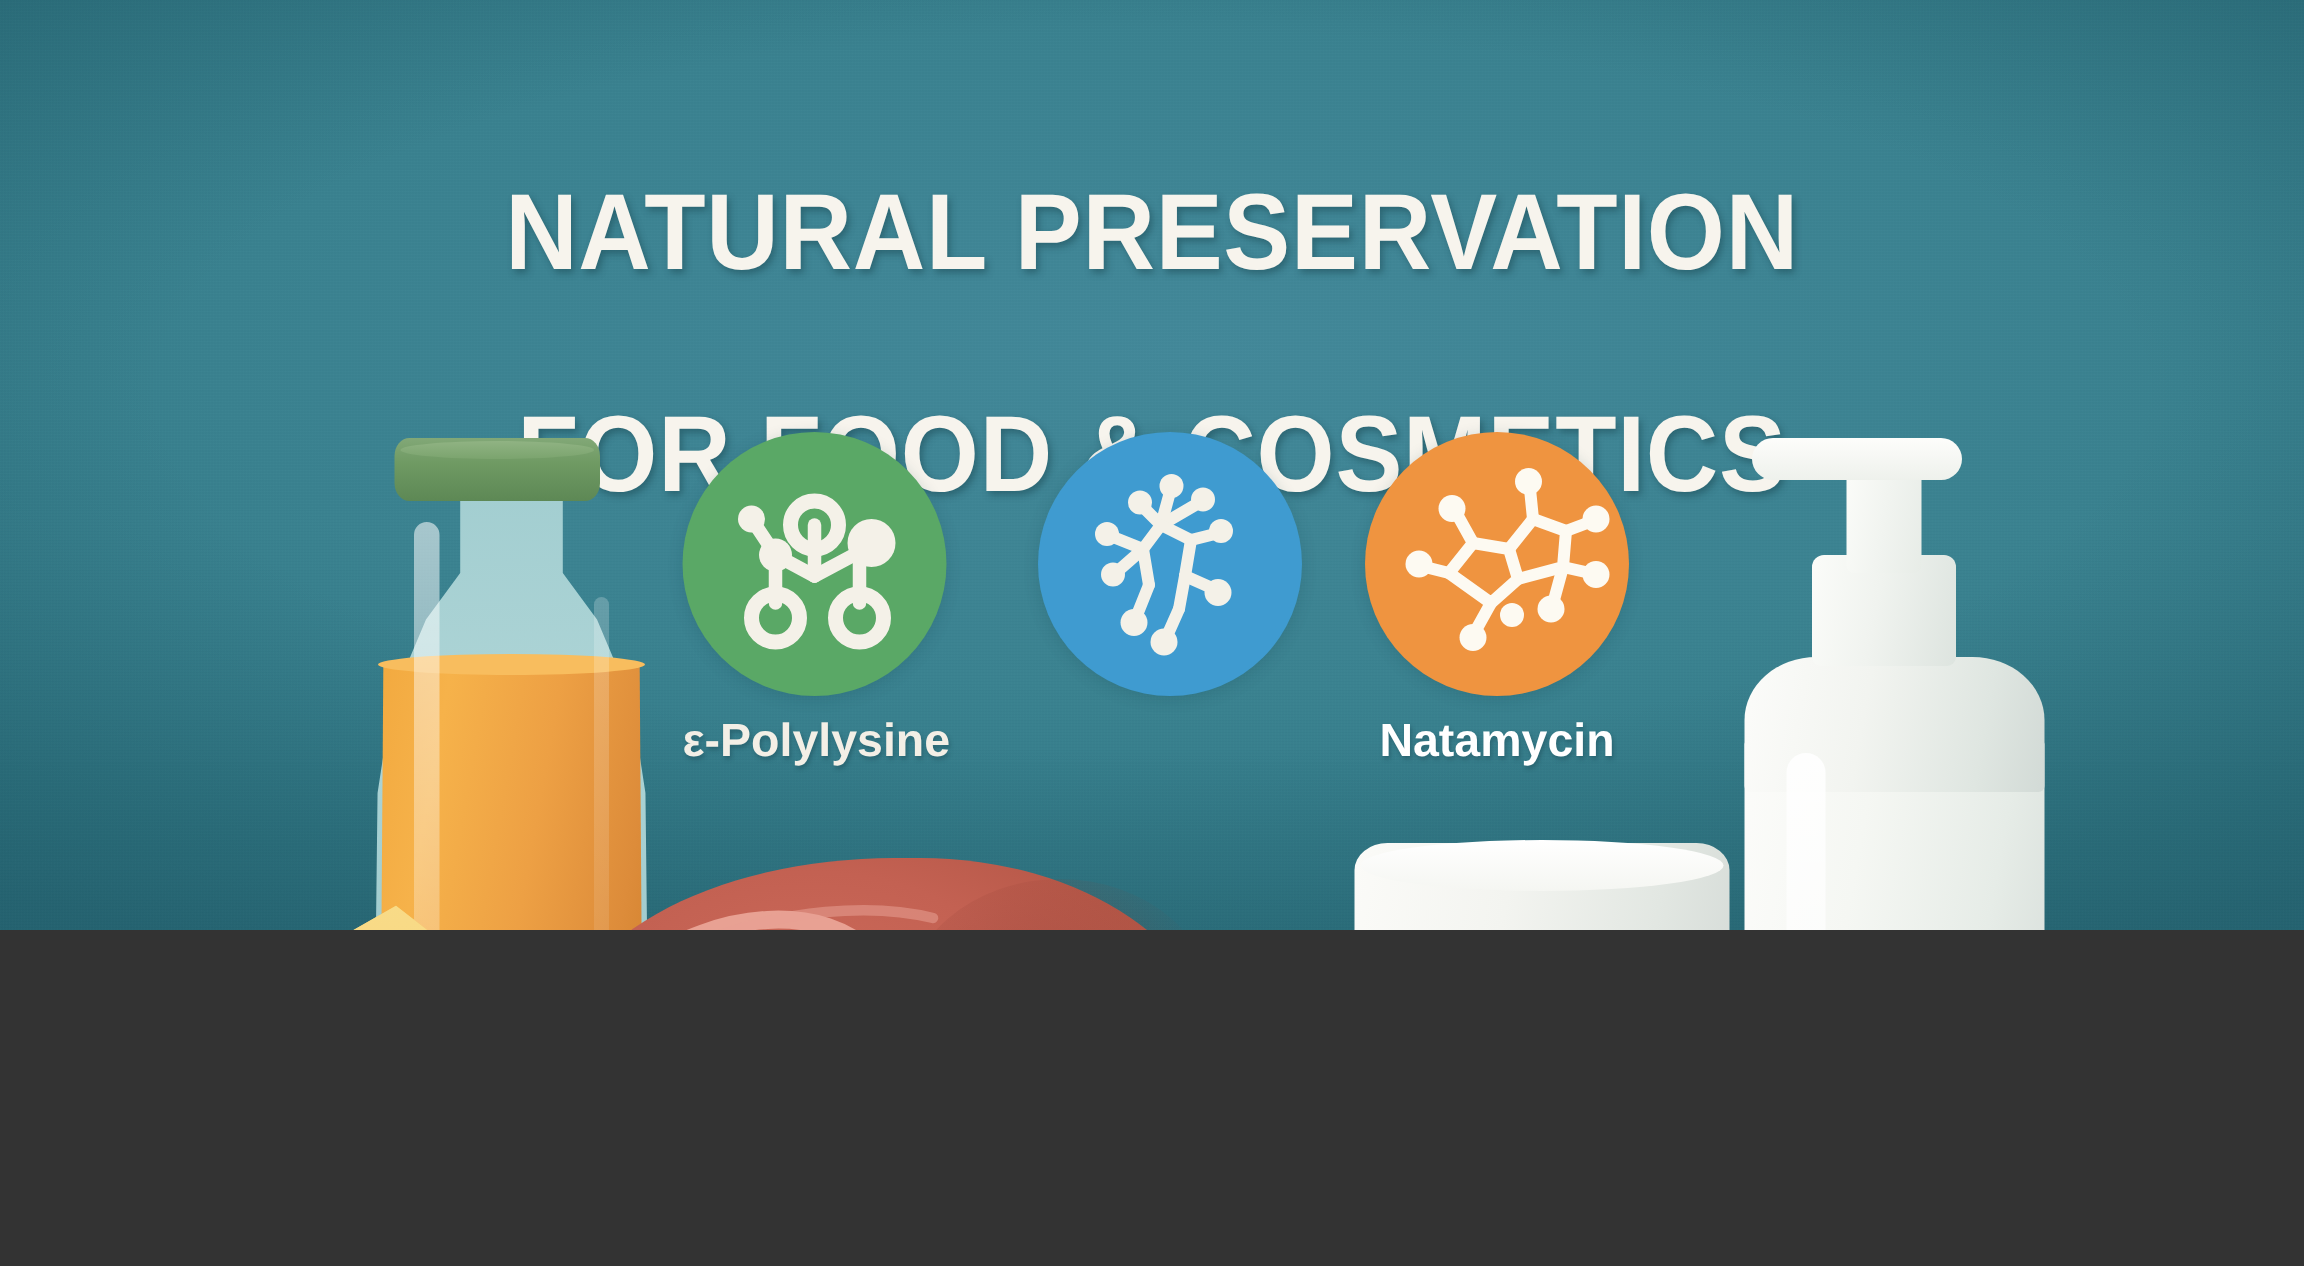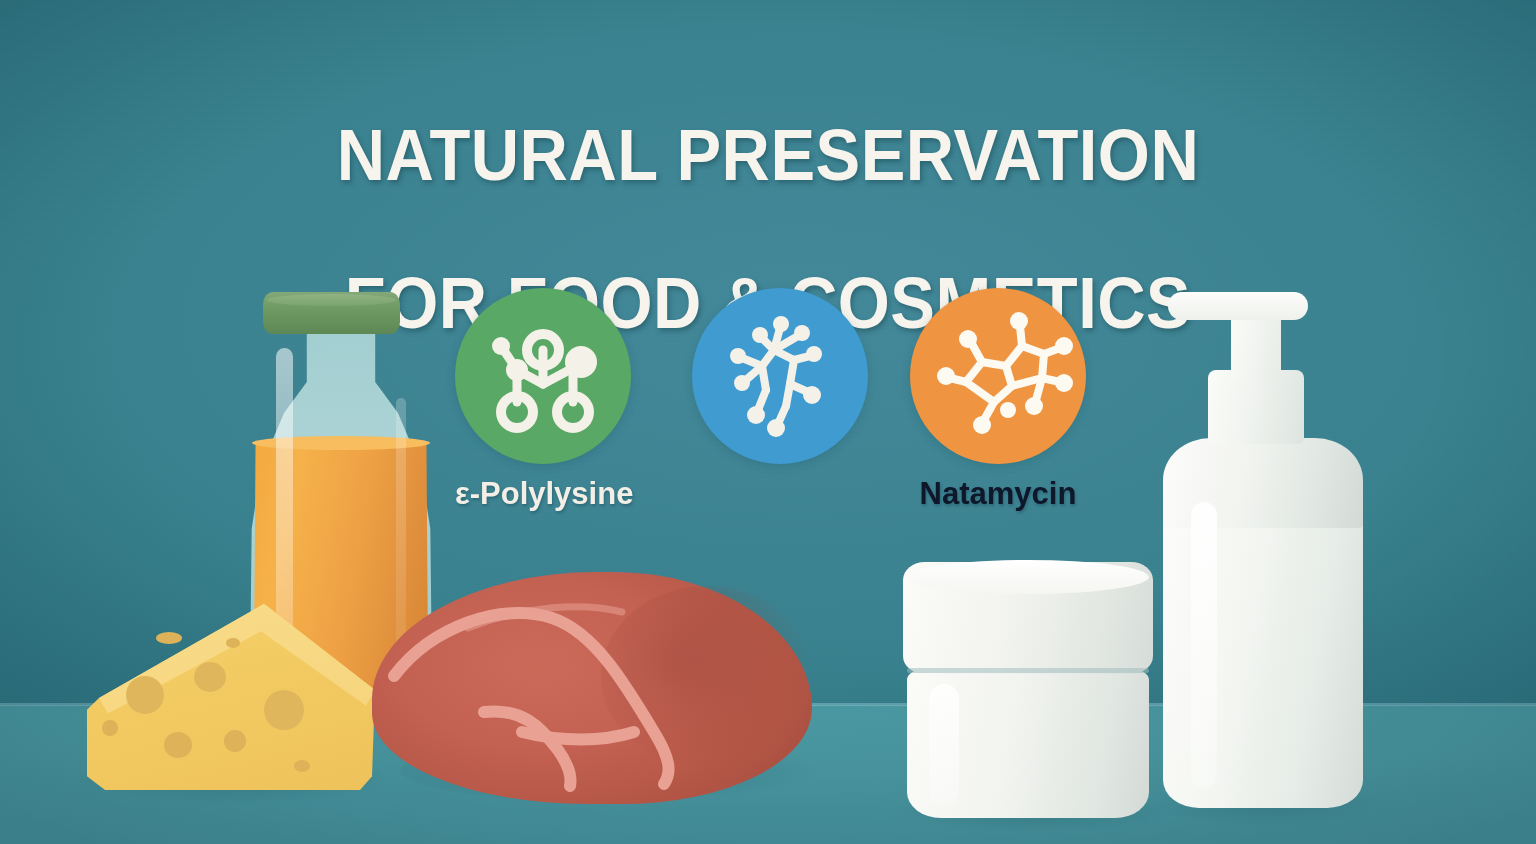--- a/index.html
+++ b/index.html
@@ -1,19 +1,19 @@
 <!DOCTYPE html>
 <html><head>
 <meta charset="utf-8">
 <style>
   html,body{margin:0;padding:0;background:#333;}
   *{box-sizing:border-box;}
   #stage{
     position:relative;
-    width:1536px;height:844px;
+    width:1536px;height:620px;
     overflow:hidden;
     font-family:"Liberation Sans", sans-serif;
     background:#3b8290;
     padding-left:44px;
   }
 
   
   .bg-base{
     position:absolute;inset:0;
     background:
@@ -335,21 +335,21 @@
           <circle cx="58" cy="51" r="9" fill="#fdfaf2"></circle>
           <circle cx="36" cy="88" r="9" fill="#fdfaf2"></circle>
           <circle cx="72" cy="137" r="9" fill="#fdfaf2"></circle>
           <circle cx="154" cy="95" r="9" fill="#fdfaf2"></circle>
           <circle cx="109" cy="33" r="9" fill="#fdfaf2"></circle>
           <circle cx="154" cy="58" r="9" fill="#fdfaf2"></circle>
           <circle cx="124" cy="118" r="9" fill="#fdfaf2"></circle>
           <circle cx="98" cy="122" r="8" fill="#fdfaf2"></circle>
         </svg>
       </div>
-      <div class="cap" style="color: #0f172a;">Natamycin</div>
+      <div class="cap" style="color: #ffffff;">Natamycin</div>
     </div>
   </div>
 
   <div class="bottle-shadow"></div>
   <div class="meat-shadow"></div>
   <div class="cheese-shadow"></div>
   <div class="jar-shadow"></div>
   <div class="pump-shadow"></div>
 
   <div class="bottle">

